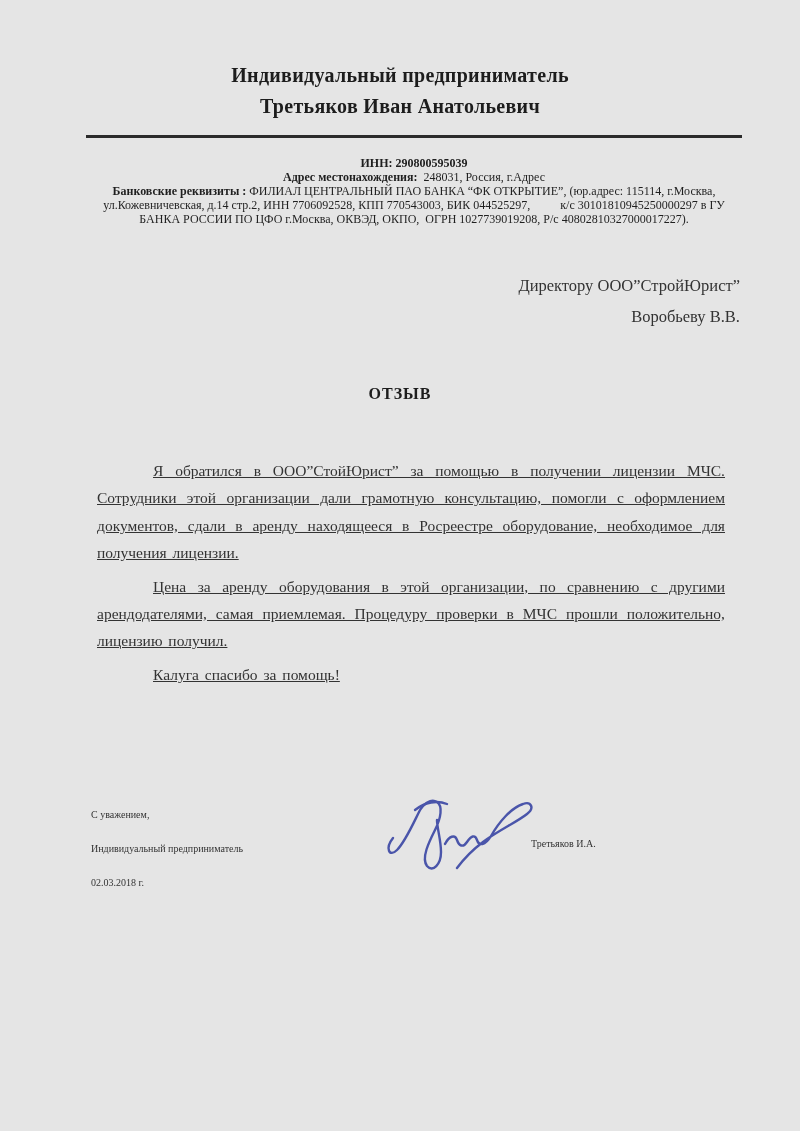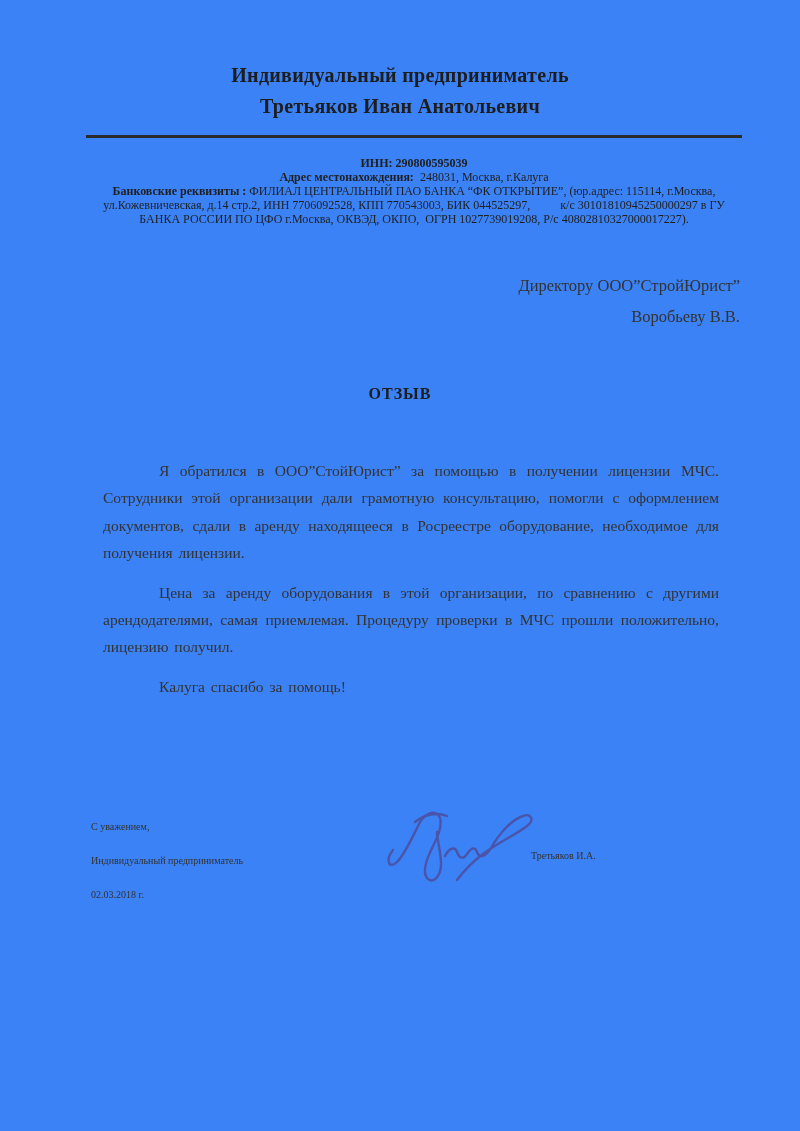--- a/index.html
+++ b/index.html
@@ -1,20 +1,20 @@
 <!DOCTYPE html>
 <html lang="ru"><head>
 <meta charset="utf-8">
 <style>
   html,body { margin:0; padding:0; background:#ffffff; }
   .page {
     position:relative;
     width:800px; height:1131px;
     margin:0 auto;
-    background:#3b82f6;
+    background:#e5e5e5;
     font-family:"Liberation Serif","DejaVu Serif",serif;
     color:#2e2e2e;
     box-sizing:border-box;
     overflow:hidden;
   }
   
   .doc-header {
     padding-top:60px;
     text-align:center;
     font-weight:bold;
@@ -57,21 +57,21 @@
   }
   
   .body-text {
     margin:54px 69px 0 91px;
     font-size:15.5px;
     line-height:27.4px;
     text-align:justify;
     color:#333;
     word-spacing:2px;
   }
-  .body-text p { margin:12px; text-indent:56px; }
+  .body-text p { margin:6px; text-indent:56px;text-decoration:underline; }
   
   .sign-block {
     position:relative;
     margin:116px 0 0 91px;
     font-size:10px;
     color:#333;
   }
   .sign-row { height:34px; line-height:22px; }
   .sign-name { position:absolute; left:440px; top:34px; }
   .sig-svg {
@@ -88,21 +88,21 @@
 
   <div class="doc-header">
     <div>Индивидуальный предприниматель</div>
     <div>Третьяков Иван Анатольевич</div>
   </div>
 
   <div class="rule"></div>
 
   <div class="details">
     <div class="line lbl">ИНН: 290800595039</div>
-    <div class="line"><span class="lbl">Адрес местонахождения:</span><span>  248031, Москва, г.Калуга</span></div>
+    <div class="line"><span class="lbl">Адрес местонахождения:</span><span>  248031, Россия, г.Адрес</span></div>
     <div class="line"><span class="lbl">Банковские реквизиты :</span><span> ФИЛИАЛ ЦЕНТРАЛЬНЫЙ ПАО БАНКА “ФК ОТКРЫТИЕ”, (юр.адрес: 115114, г.Москва,</span></div>
     <div class="line">ул.Кожевничевская, д.14 стр.2, ИНН 7706092528, КПП 770543003, БИК 044525297,          к/с 30101810945250000297 в ГУ</div>
     <div class="line">БАНКА РОССИИ ПО ЦФО г.Москва, ОКВЭД, ОКПО,  ОГРН 1027739019208, Р/с 40802810327000017227).</div>
   </div>
 
   <div class="addressee">
     <div>Директору ООО”СтройЮрист”</div>
     <div>Воробьеву В.В.</div>
   </div>
 

